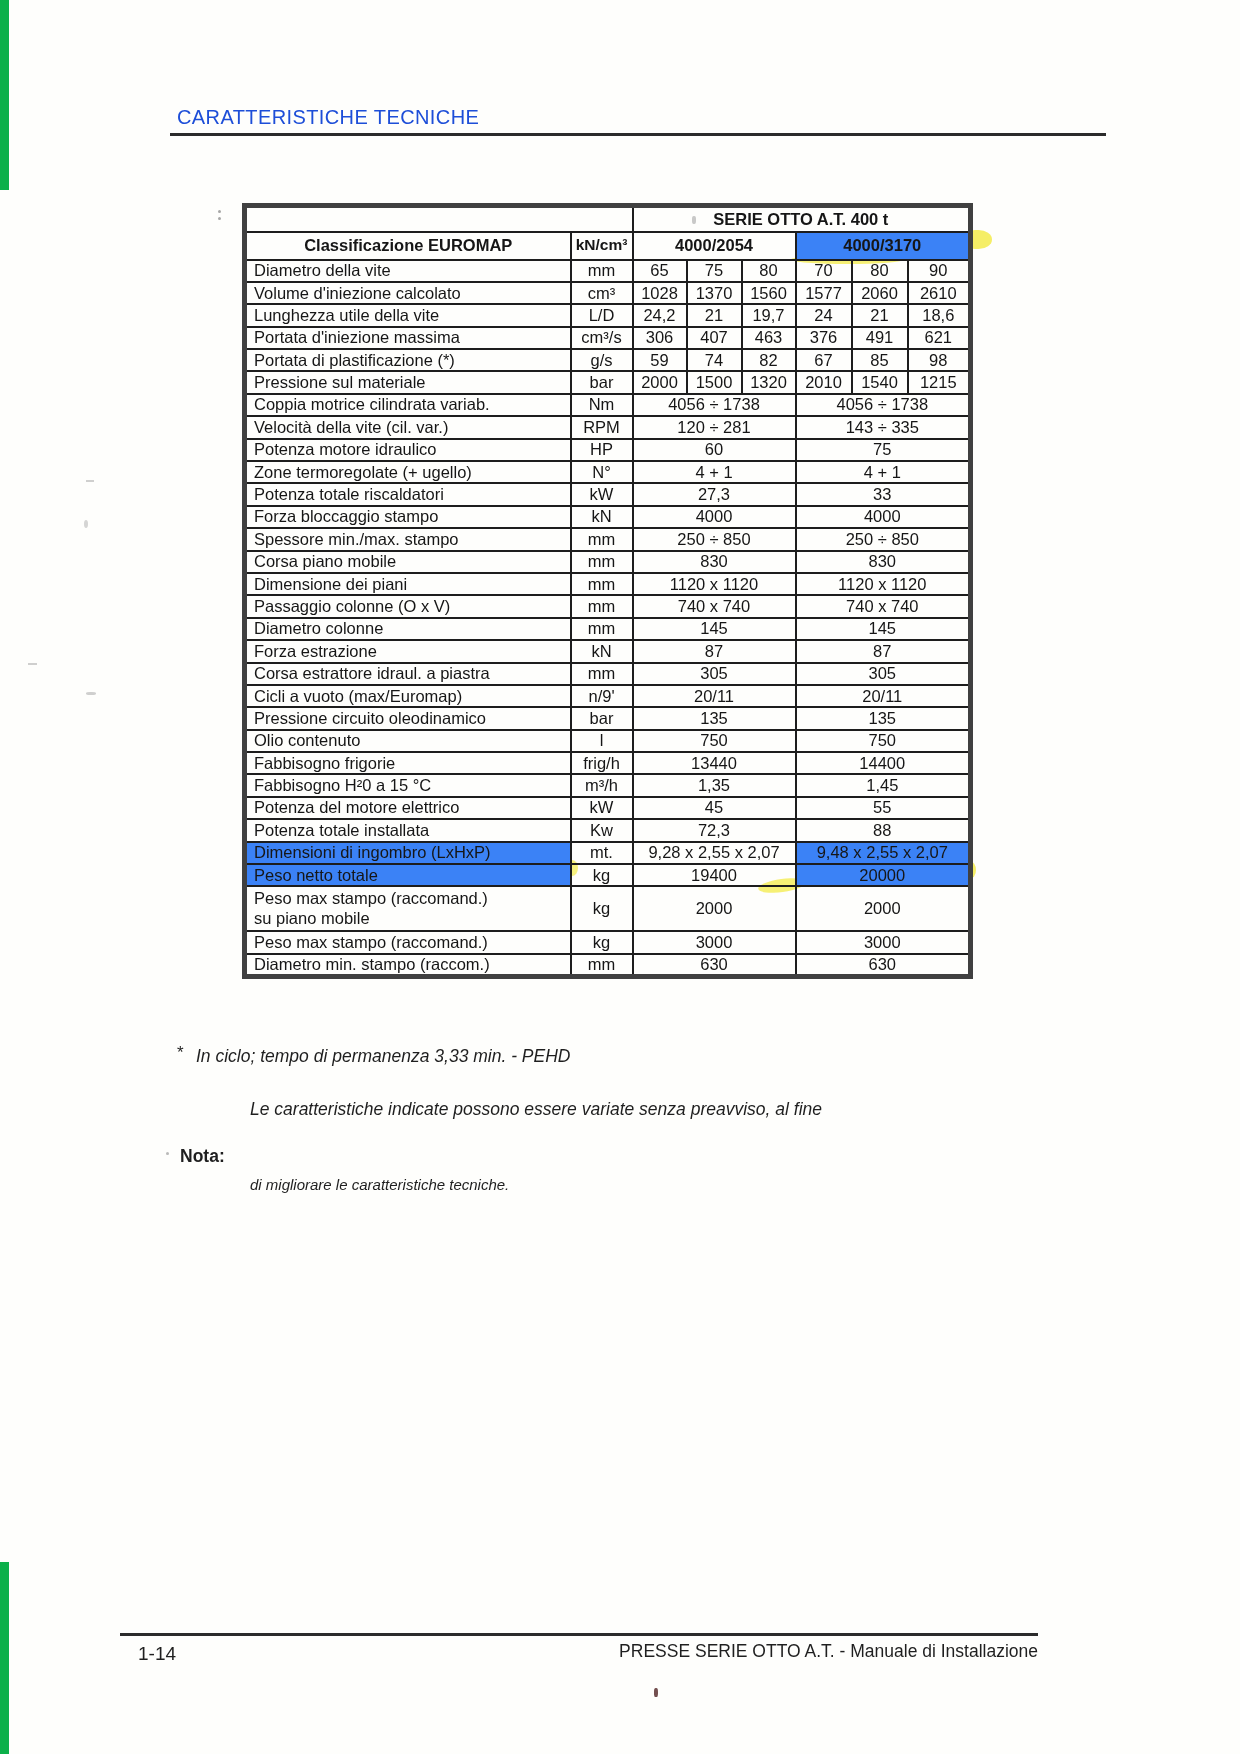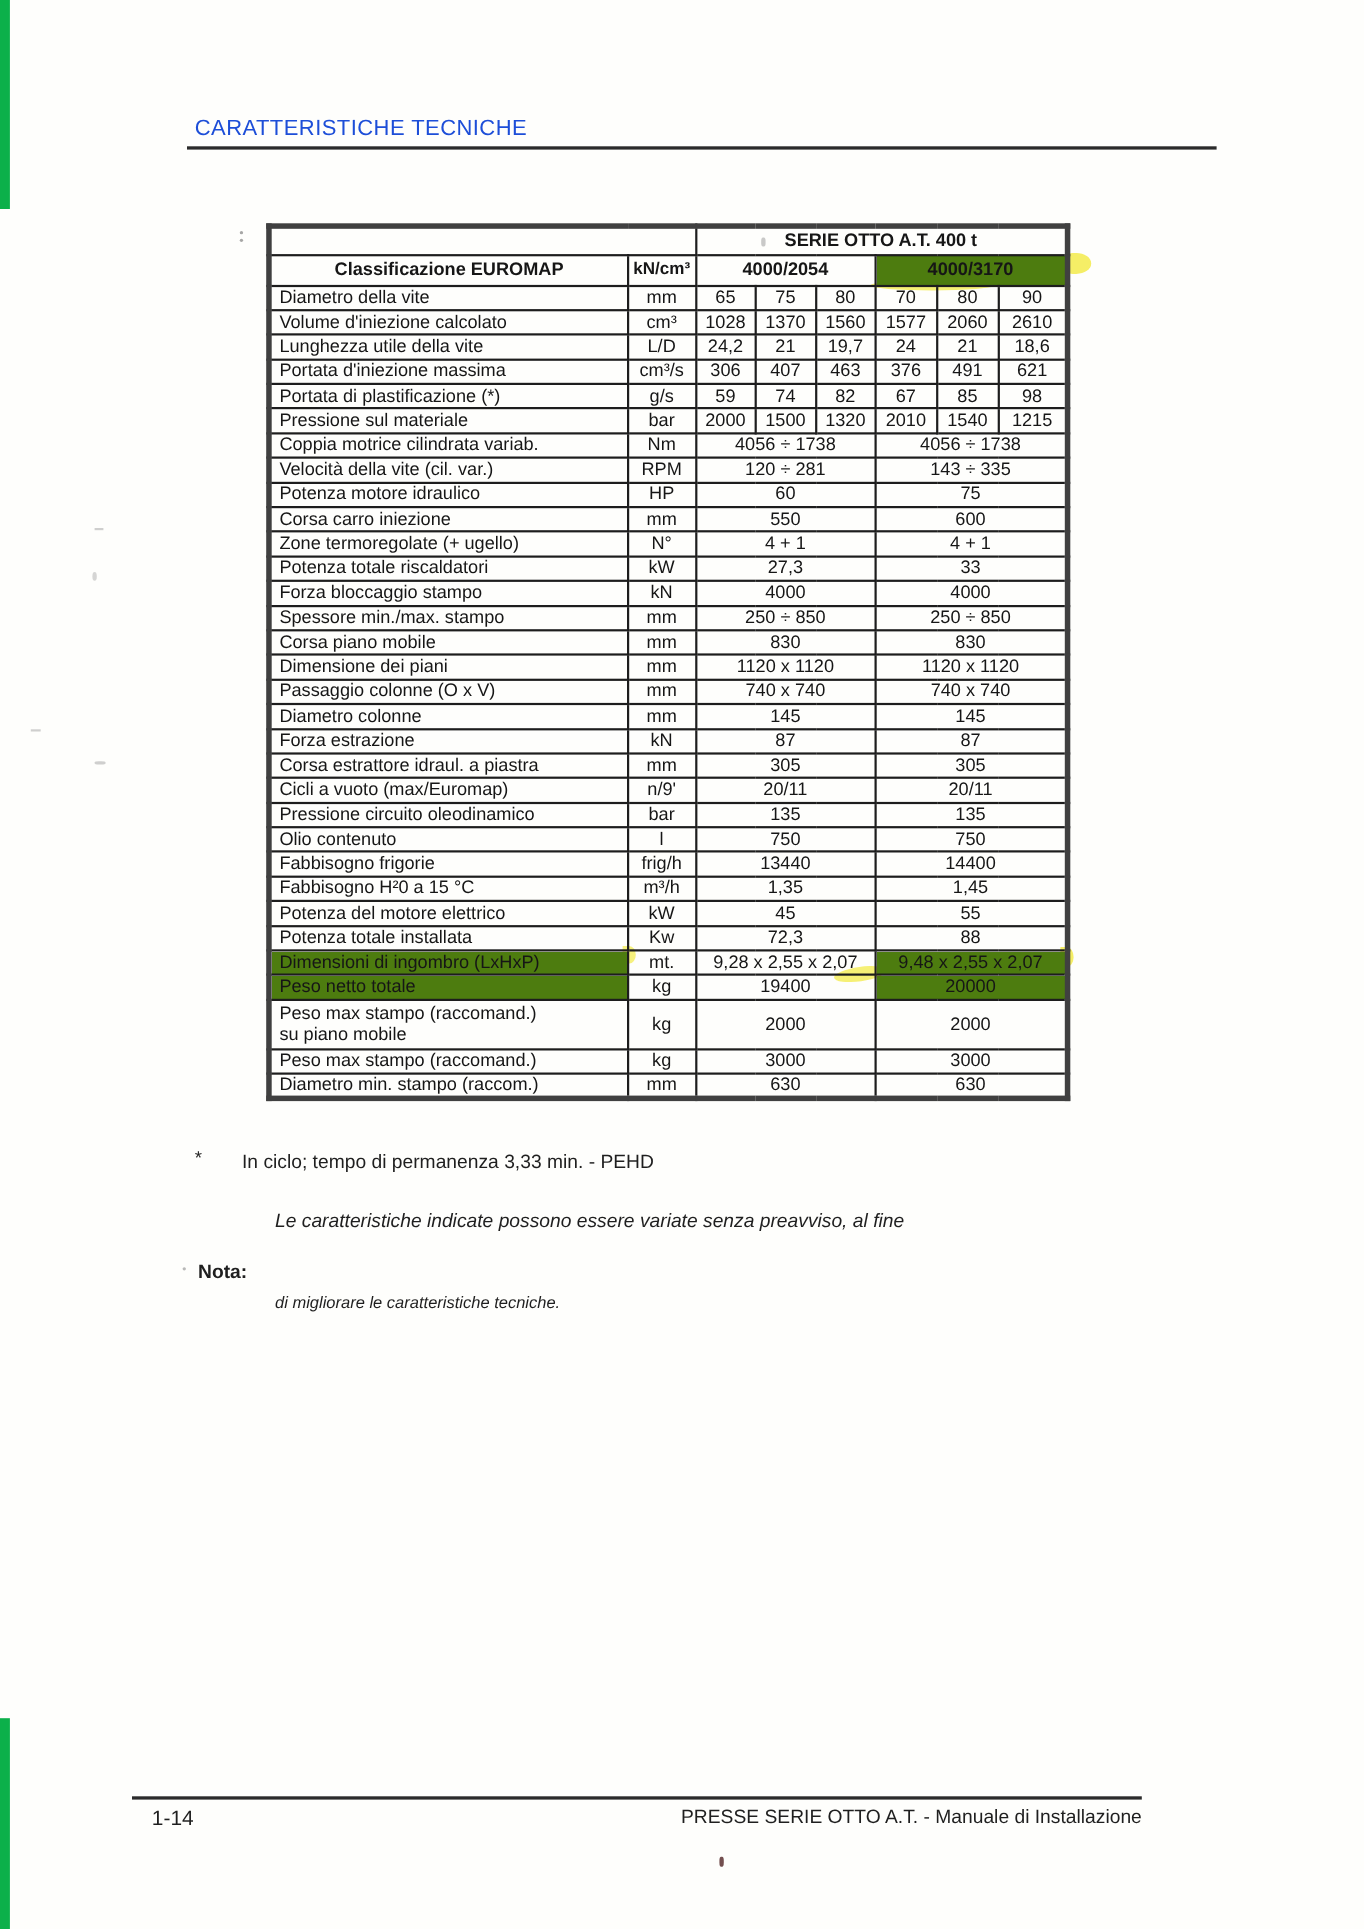--- a/index.html
+++ b/index.html
@@ -24,33 +24,33 @@
     border:2px solid #1d1d1d;text-align:center;vertical-align:middle;
     padding:0;line-height:1.04;white-space:nowrap;overflow:hidden;
   }
   #spec-table thead td{font-weight:bold;}
   #spec-table tr{height:22.4px;}
   #spec-table tr.hrow1{height:26px;}
   #spec-table tr.hrow2{height:28px;}
   #spec-table tr.tall{height:45px;}
   #spec-table td.lbl{text-align:left;padding-left:7px;}
   #spec-table td.lbl div{line-height:1.18;}
-  .hl{background:#4d7c0f;}
+  .hl{background:#3b82f6;}
 
   
   .swoosh{position:absolute;background:#f5ee66;}
   #swoosh-right-header{left:965px;top:230px;width:27px;height:19px;border-radius:45% 60% 60% 45%;}
   #swoosh-under-header{left:791px;top:255px;width:113px;height:9px;border-radius:50%;opacity:.9;}
   #swoosh-dim-right{left:964px;top:861px;width:12px;height:18px;border-radius:0 60% 60% 0;}
   #swoosh-peso-tail{left:758px;top:879px;width:48px;height:13px;border-radius:50%;transform:rotate(-8deg);opacity:.9;}
   #swoosh-lbl-tail{left:566px;top:860px;width:12px;height:16px;border-radius:0 60% 60% 0;opacity:.85;}
 
   
   #footnote-marker{position:absolute;left:177px;top:1043px;font-size:17px;}
-  #footnote-text{position:absolute;left:220px;top:1046px;font-size:17.5px;text-align:center;}
+  #footnote-text{position:absolute;left:196px;top:1046px;font-size:17.5px;font-style:italic;text-align:center;}
   #note-label{position:absolute;left:180px;top:1146px;font-size:17.5px;font-weight:bold;}
   #note-line1{position:absolute;left:250px;top:1099px;font-size:17.5px;font-style:italic;}
   #note-line2{position:absolute;left:250px;top:1176px;font-size:15px;font-style:italic;}
 
   #footer-rule{position:absolute;left:120px;top:1633px;width:918px;height:3px;background:#2b2b2b;}
   #footer-page{position:absolute;left:122px;top:1643px;font-size:19px;margin-left:16px;}
   #footer-title{position:absolute;right:202px;top:1641px;font-size:17.5px;}
 
   
   .speck{position:absolute;background:#8a8a8a;border-radius:50%;}
@@ -176,26 +176,20 @@
           <td class="val" colspan="3">120 ÷ 281</td>
           <td class="val" colspan="3">143 ÷ 335</td>
         </tr>
         <tr>
           <td class="lbl">Potenza motore idraulico</td>
           <td class="unit">HP</td>
           <td class="val" colspan="3">60</td>
           <td class="val" colspan="3">75</td>
         </tr>
         <tr>
-          <td class="lbl">Corsa carro iniezione</td>
-          <td class="unit">mm</td>
-          <td class="val" colspan="3">550</td>
-          <td class="val" colspan="3">600</td>
-        </tr>
-        <tr>
           <td class="lbl">Zone termoregolate (+ ugello)</td>
           <td class="unit">N°</td>
           <td class="val" colspan="3">4 + 1</td>
           <td class="val" colspan="3">4 + 1</td>
         </tr>
         <tr>
           <td class="lbl">Potenza totale riscaldatori</td>
           <td class="unit">kW</td>
           <td class="val" colspan="3">27,3</td>
           <td class="val" colspan="3">33</td>

